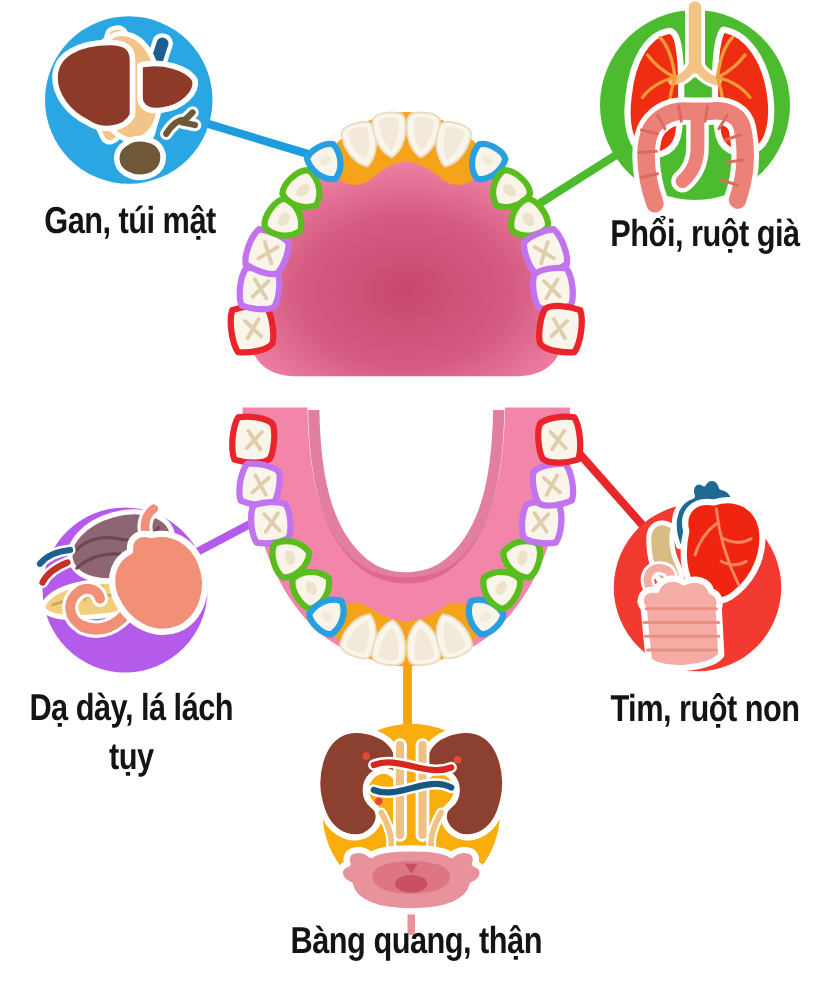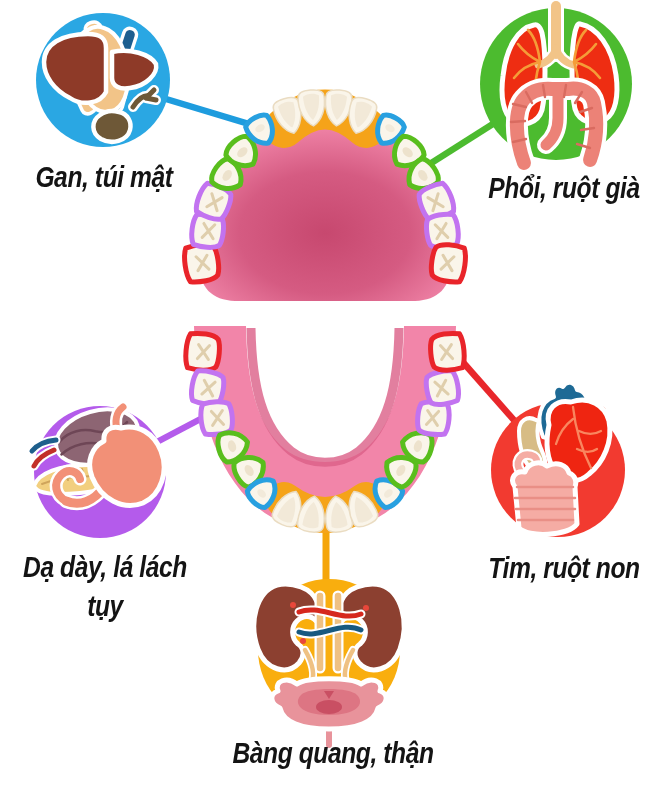--- a/index.html
+++ b/index.html
@@ -1,17 +1,17 @@
 <!DOCTYPE html>
 <html><head>
 <meta charset="utf-8">
 <style>
   html,body{margin:0;padding:0;background:#fff;}
   .canvas{position:relative;width:650px;height:786px;background:#fff;overflow:hidden;
-          font-family:"Liberation Sans",sans-serif;font-style:italic;}
+          font-family:"Liberation Sans",sans-serif;}
   .art{position:absolute;left:0;top:0;}
   .lbl{position:absolute;font-weight:700;font-size:30px;color:#141414;
        letter-spacing:-0.5px;white-space:nowrap;
        transform:translateX(-50%) scaleX(0.82);transform-origin:center;}
 </style>
 </head>
 <body>
 
 <div class="canvas">
 

